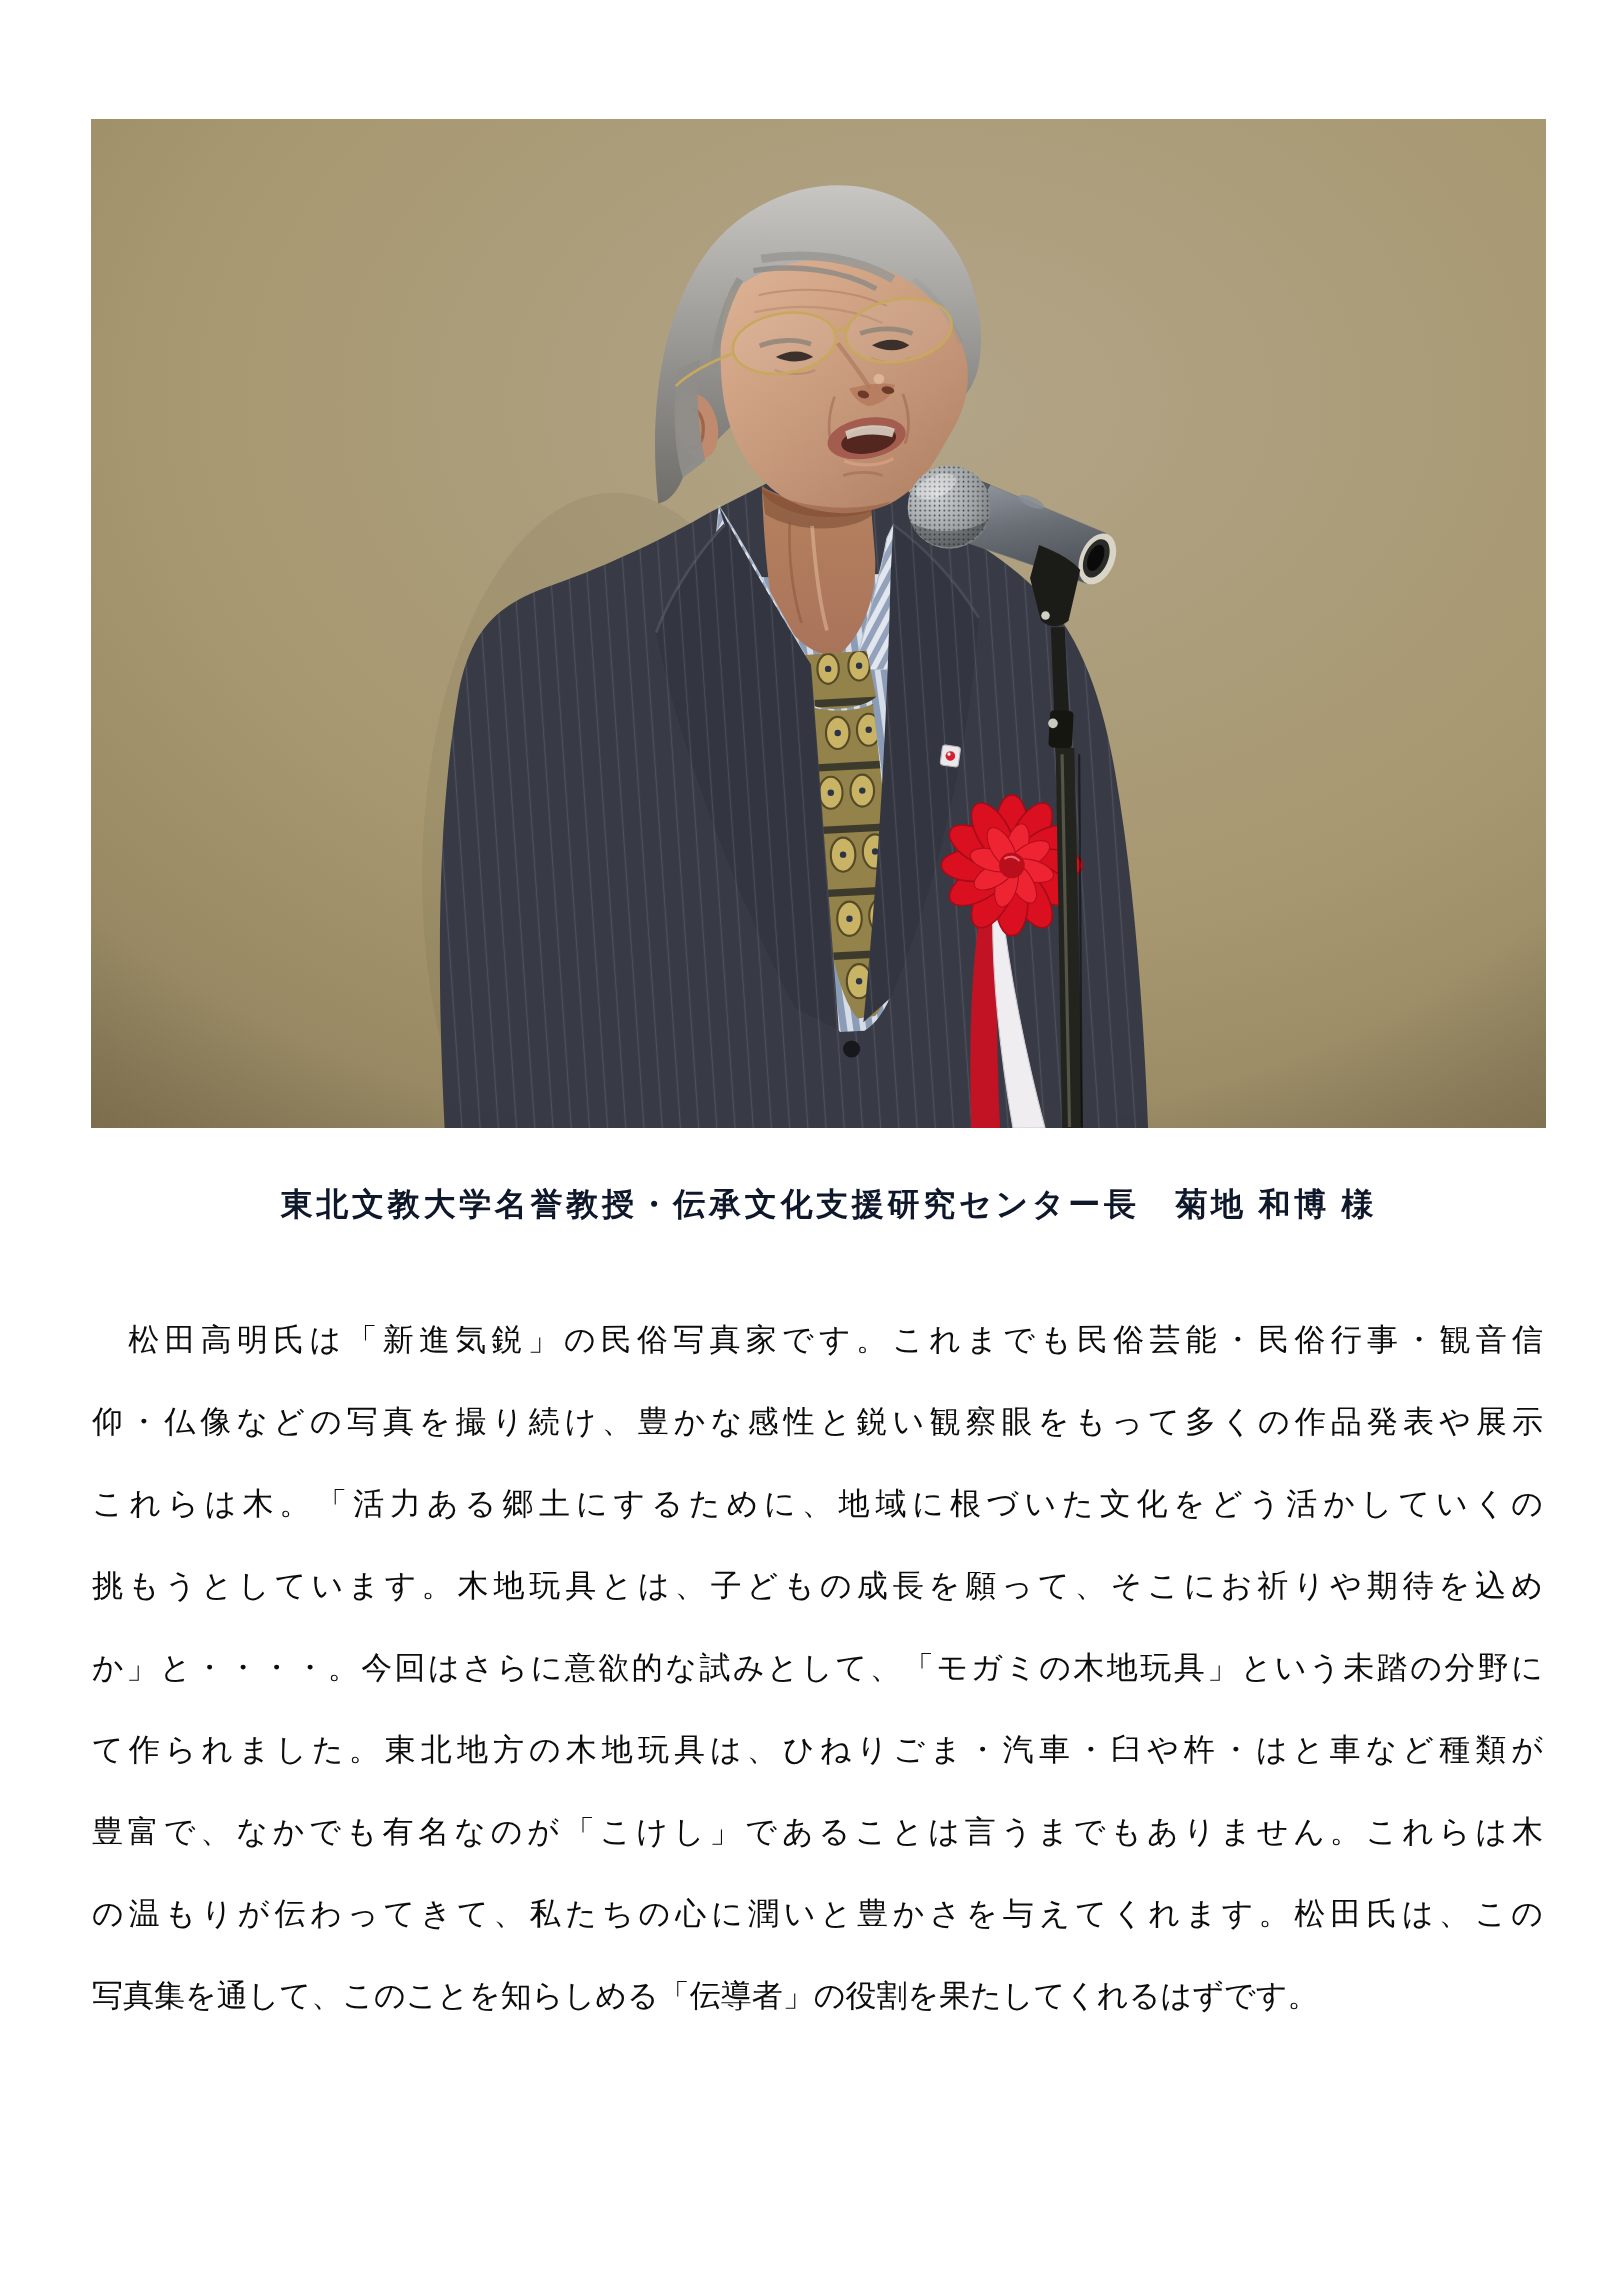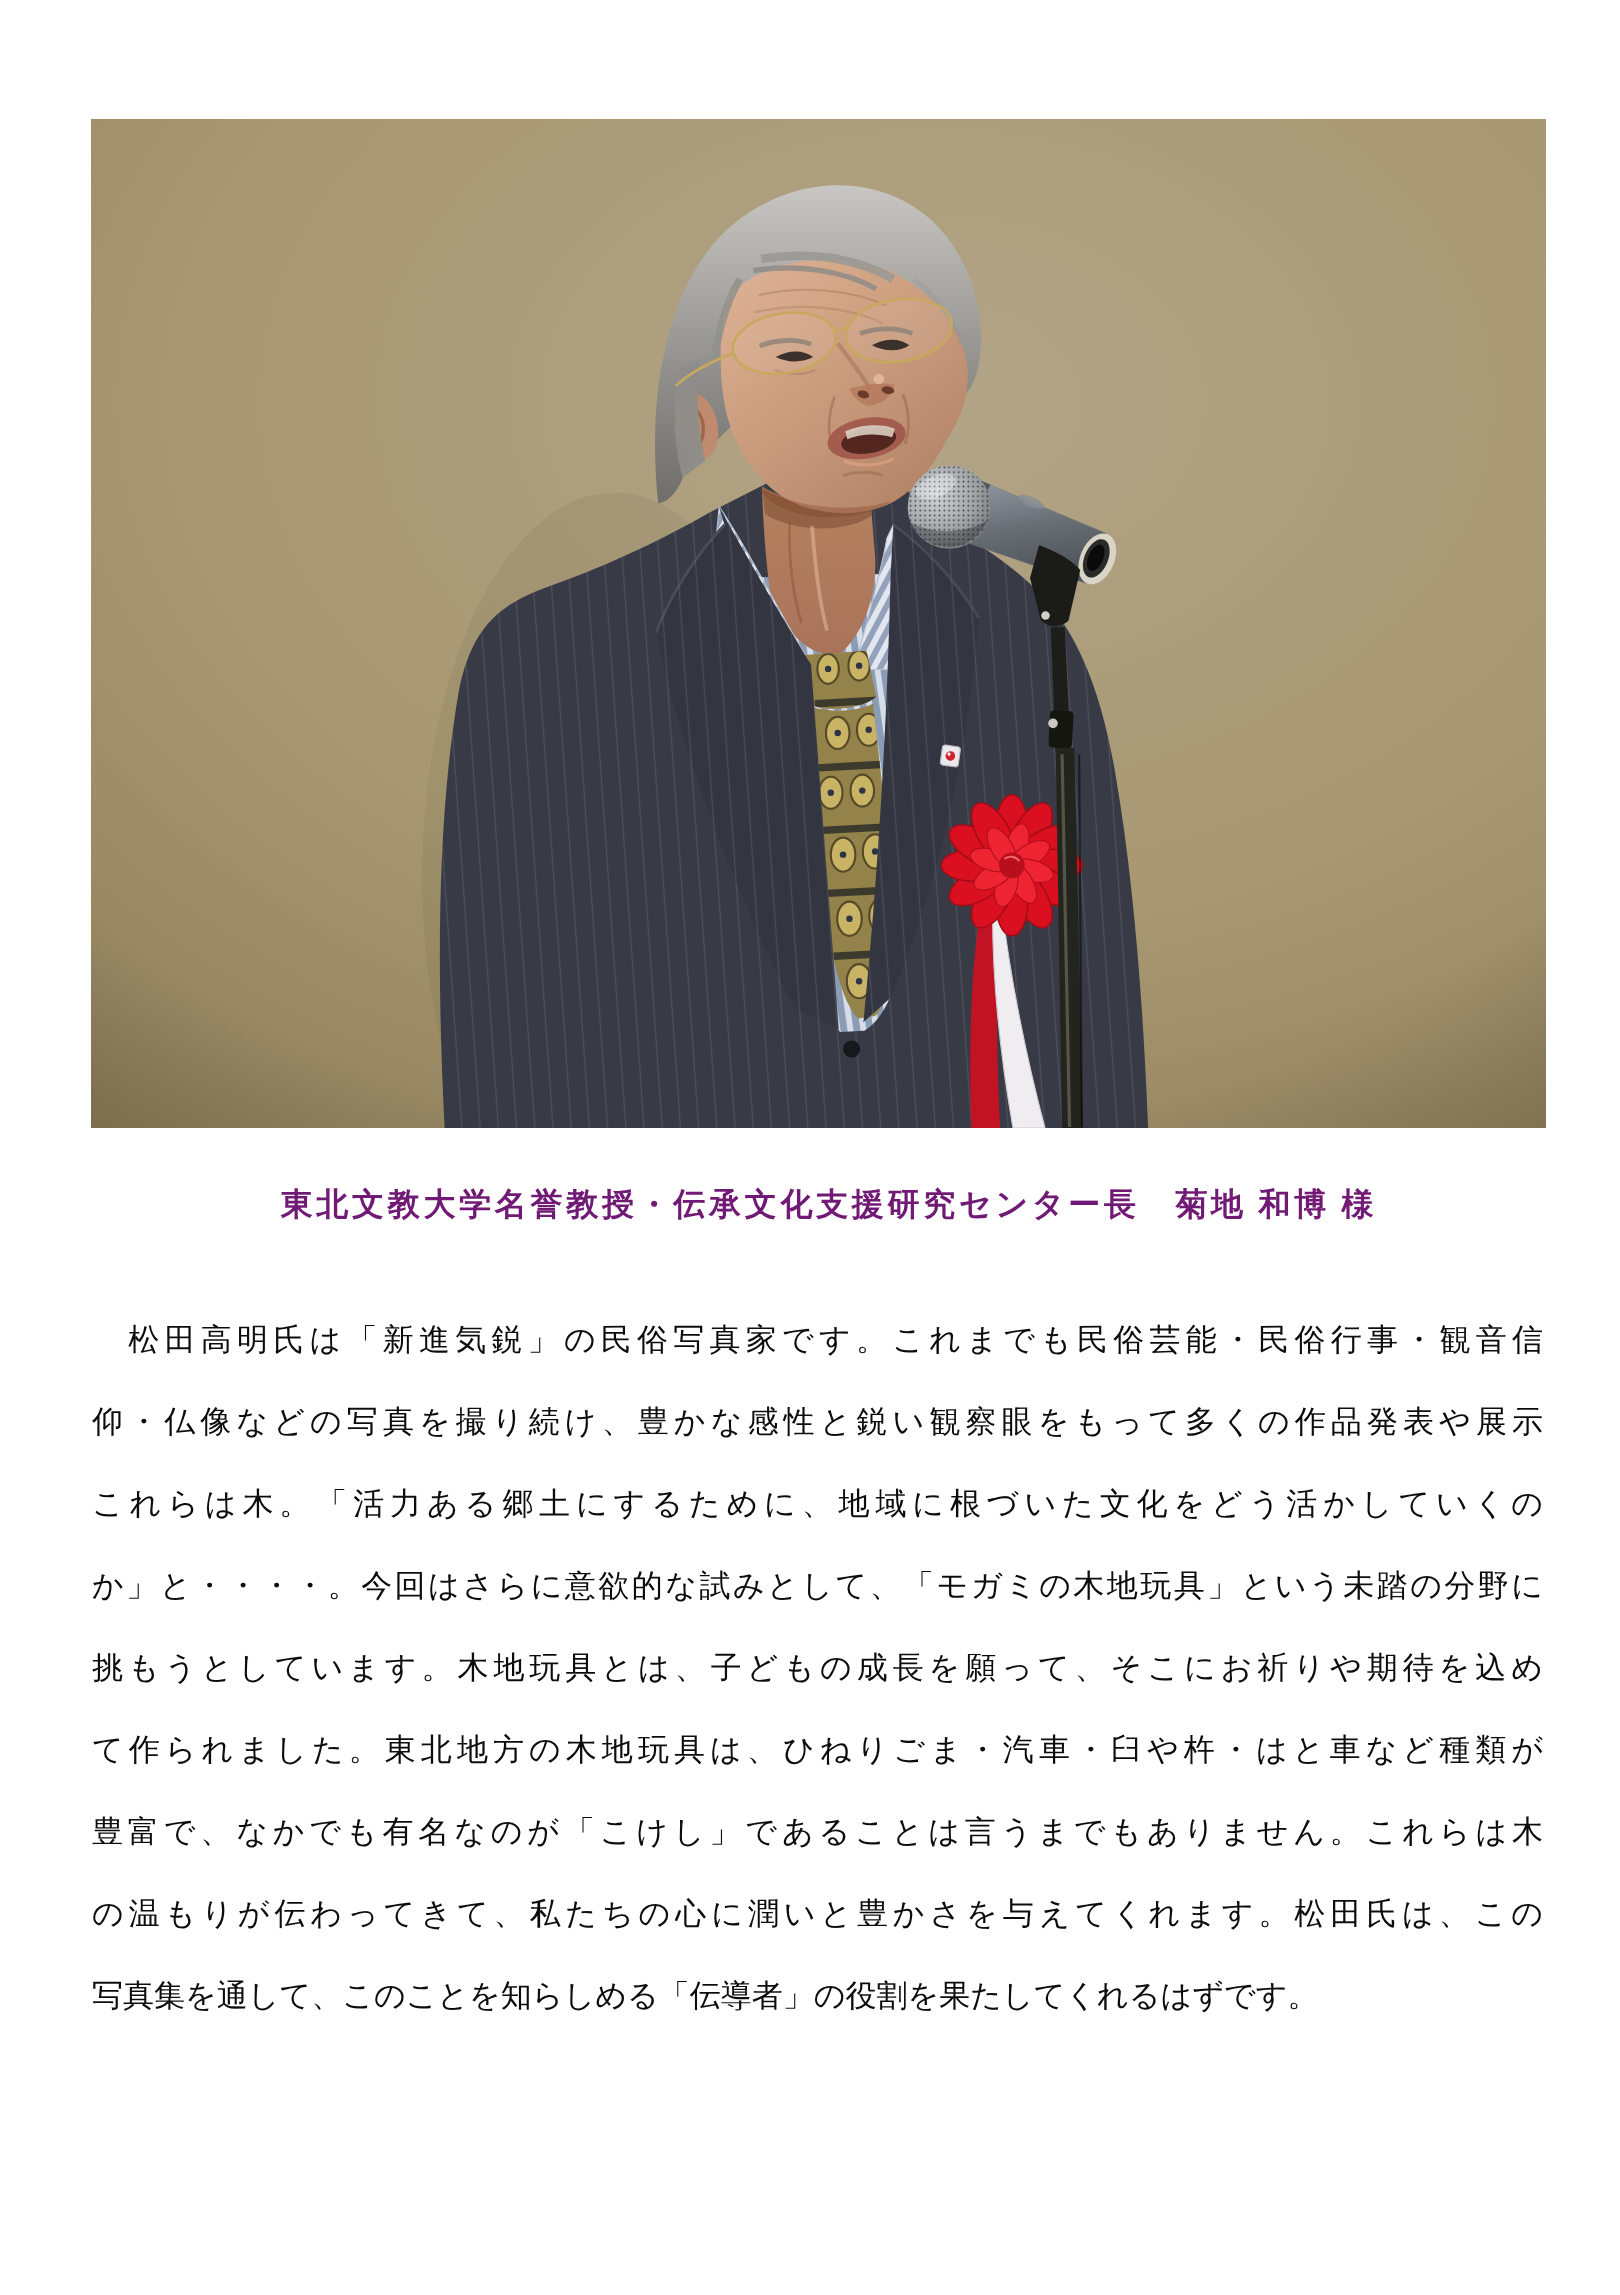--- a/index.html
+++ b/index.html
@@ -7,21 +7,21 @@
     width:1621px;height:2295px;position:relative;background:#ffffff;
     font-family:"Liberation Serif","DejaVu Serif",serif;color:#111111;
   }
   .photo-frame{
     position:absolute;left:91px;top:119px;width:1455px;height:1009px;overflow:hidden;
   }
   .photo-frame svg{display:block;width:100%;height:100%;}
   .caption{
     position:absolute;left:0;top:1179px;width:1621px;padding-left:37px;box-sizing:border-box;
     text-align:center;font-weight:bold;font-size:32px;line-height:51px;letter-spacing:3.7px;
-    color:#701a75;white-space:nowrap;
+    color:#0f172a;white-space:nowrap;
   }
   .bodytext{
     position:absolute;left:92px;top:1299px;width:1451px;
     font-size:31px;line-height:82px;color:#0c0c0c;
   }
   .bline{
     text-align:justify;text-align-last:justify;text-justify:inter-character;
     height:82px;overflow:hidden;
   }
   .bline.last{text-align-last:left;}
@@ -280,20 +280,20 @@
   <rect x="0" y="0" width="2724" height="1890" fill="url(#vignette)"></rect>
 </svg>
 </figure>
 
 <div class="caption">東北文教大学名誉教授・伝承文化支援研究センター長　菊地 和博 様</div>
 
 <div class="bodytext">
   <div class="bline">　松田高明氏は「新進気鋭」の民俗写真家です。これまでも民俗芸能・民俗行事・観音信</div>
   <div class="bline">仰・仏像などの写真を撮り続け、豊かな感性と鋭い観察眼をもって多くの作品発表や展示</div>
   <div class="bline">これらは木。「活力ある郷土にするために、地域に根づいた文化をどう活かしていくの</div>
+  <div class="bline">挑もうとしています。木地玩具とは、子どもの成長を願って、そこにお祈りや期待を込め</div>
   <div class="bline">か」と・・・・。今回はさらに意欲的な試みとして、「モガミの木地玩具」という未踏の分野に</div>
-  <div class="bline">挑もうとしています。木地玩具とは、子どもの成長を願って、そこにお祈りや期待を込め</div>
   <div class="bline">て作られました。東北地方の木地玩具は、ひねりごま・汽車・臼や杵・はと車など種類が</div>
   <div class="bline">豊富で、なかでも有名なのが「こけし」であることは言うまでもありません。これらは木</div>
   <div class="bline">の温もりが伝わってきて、私たちの心に潤いと豊かさを与えてくれます。松田氏は、この</div>
   <div class="bline last">写真集を通して、このことを知らしめる「伝導者」の役割を果たしてくれるはずです。</div>
 </div>
 
 
 </body></html>

